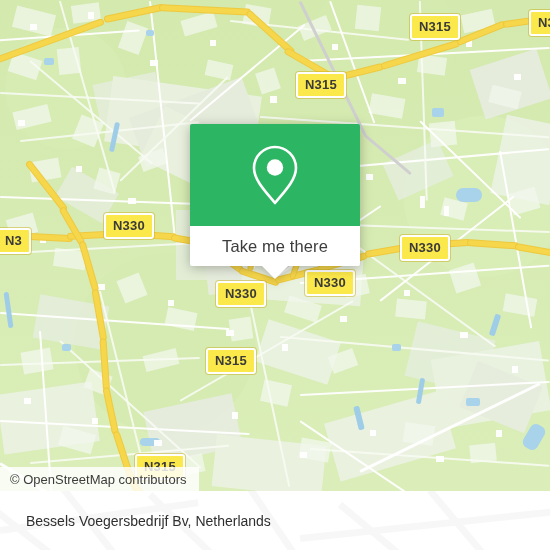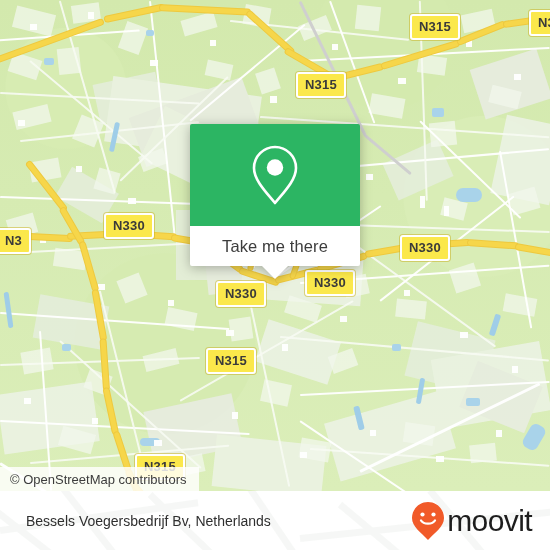--- a/index.html
+++ b/index.html
@@ -372,24 +372,15 @@
       <div class="wm" style="left:150px;top:0px;width:120px;transform:rotate(44deg);"></div>
       <div class="wm" style="left:250px;top:-6px;width:160px;transform:rotate(56deg);"></div>
       <div class="wm" style="left:340px;top:10px;width:140px;transform:rotate(40deg);"></div>
       <div class="wm" style="left:430px;top:-4px;width:150px;transform:rotate(50deg);"></div>
       <div class="wm" style="left:0px;top:36px;width:200px;transform:rotate(-8deg);"></div>
       <div class="wm" style="left:300px;top:44px;width:260px;transform:rotate(-6deg);"></div>
     </div>
 
     <div id="footer-title">Bessels Voegersbedrijf Bv, Netherlands</div>
 
-    <div id="brand">
-      <svg width="34" height="40" viewBox="0 0 34 40">
-        <path d="M17 1 C8.2 1 1 8.2 1 17 C1 26 10 31 17 39 C24 31 33 26 33 17 C33 8.2 25.8 1 17 1 Z" fill="#f15a29"></path>
-        <circle cx="11.5" cy="13.5" r="2.1" fill="#ffffff"></circle>
-        <circle cx="22.5" cy="13.5" r="2.1" fill="#ffffff"></circle>
-        <path d="M10 19.5 C12.6 23.6 21.4 23.6 24 19.5" fill="none" stroke="#ffffff" stroke-width="2.3" stroke-linecap="round"></path>
-      </svg>
-      <span id="brand-word">moovit</span>
-    </div>
   </div>
 
 </div>
 
 </body></html>

